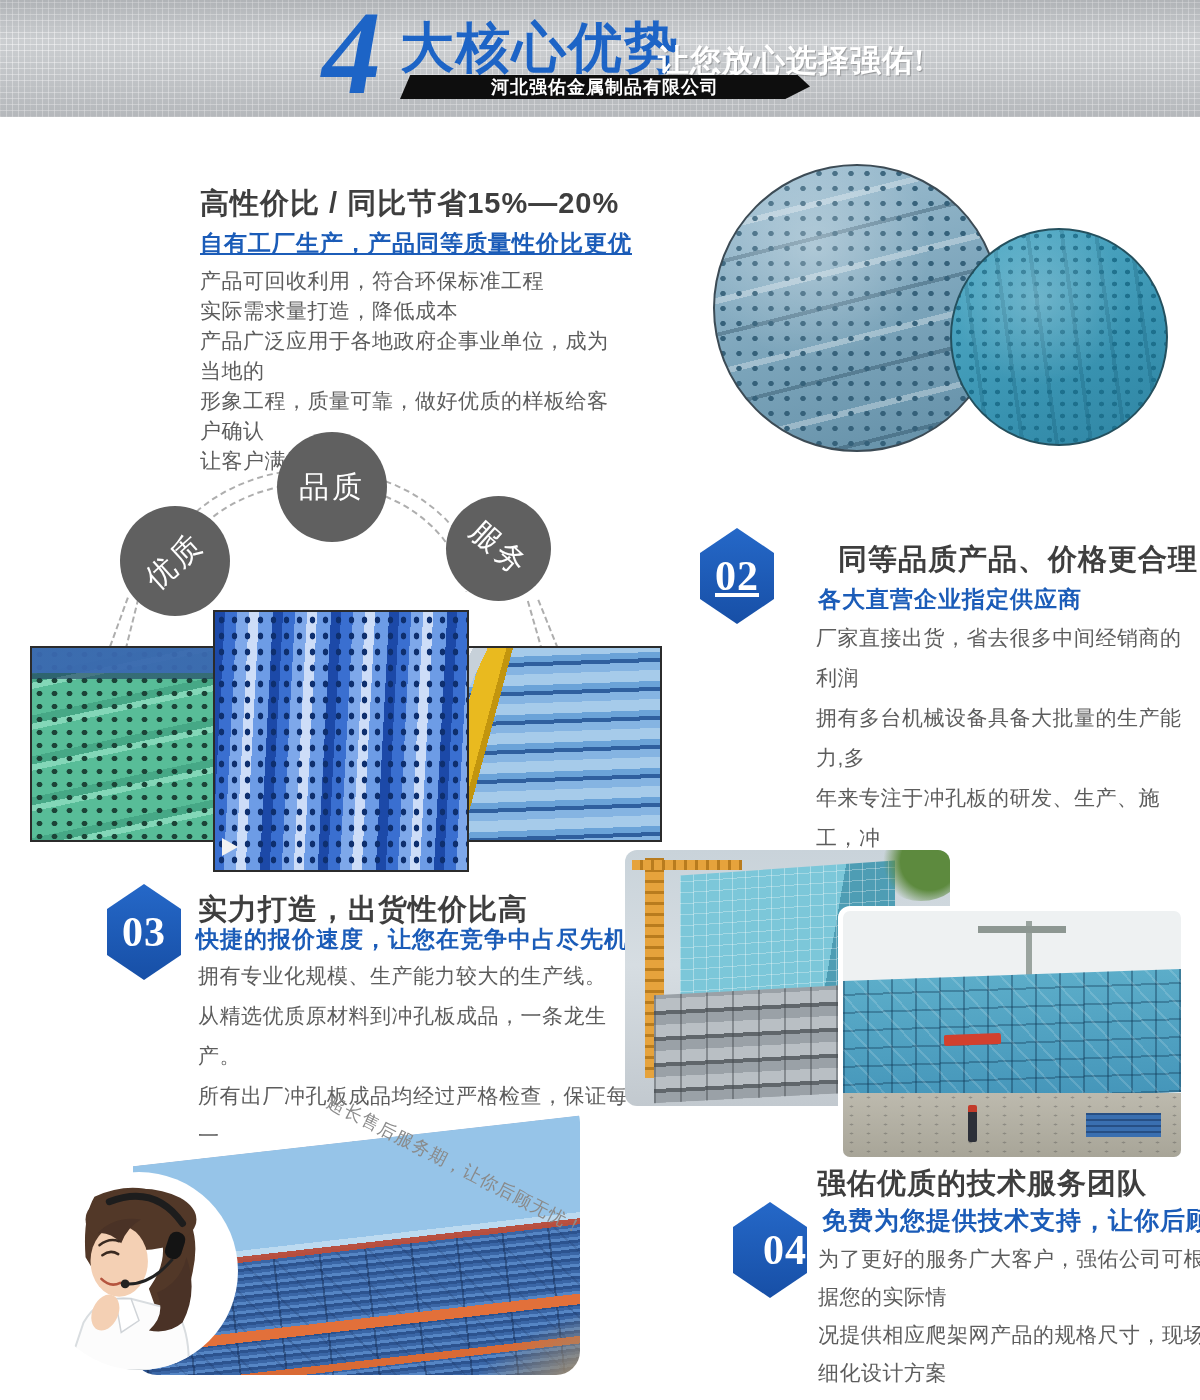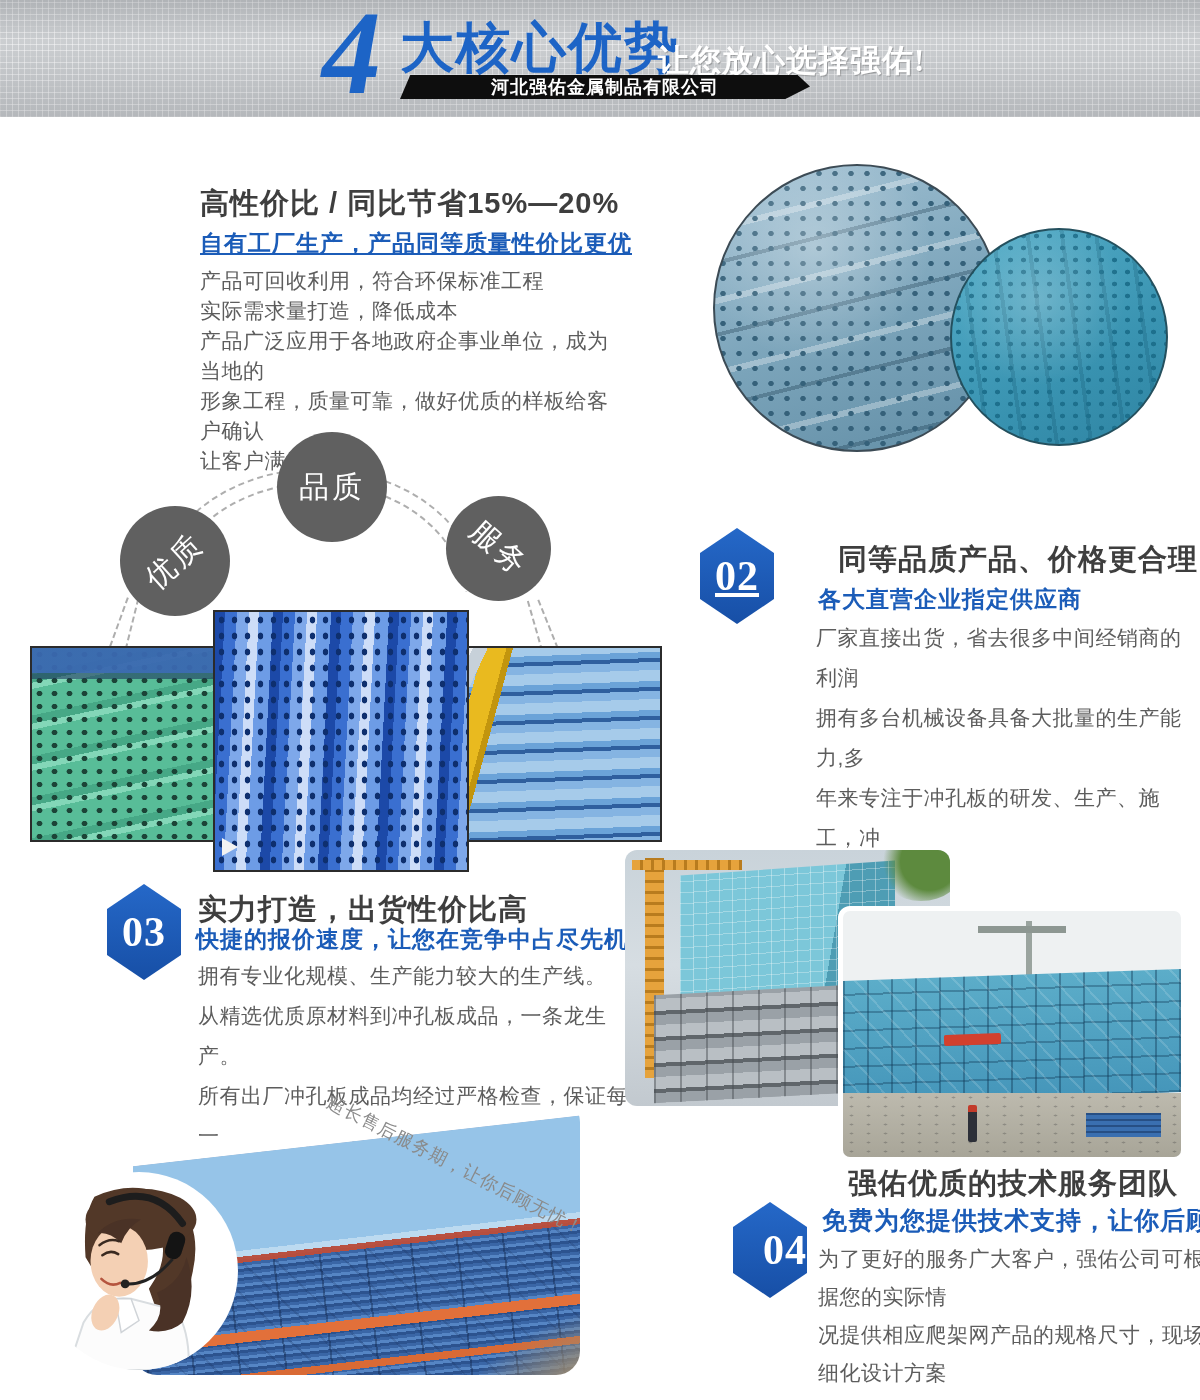--- a/index.html
+++ b/index.html
@@ -331,19 +331,19 @@
       <ellipse cx="66" cy="142" rx="13" ry="19" fill="#f4d0b4" transform="rotate(24 66 142)"></ellipse>
       <path d="M118 122 Q142 112 148 86 Q160 122 144 152 Q130 164 110 160 Q128 144 118 122 Z" fill="#4a3226"></path>
       <path d="M70 30 Q116 12 144 52" stroke="#1d1d1d" stroke-width="7" fill="none" stroke-linecap="round"></path>
       <rect x="128" y="60" width="17" height="28" rx="8" fill="#141414" transform="rotate(18 136 74)"></rect>
       <path d="M134 88 Q112 114 88 113" stroke="#222222" stroke-width="3" fill="none"></path>
       <circle cx="86" cy="113" r="4.5" fill="#222222"></circle>
     </svg>
   </div>
 
   <div class="hex" style="left:733px;top:1202px;text-align:right;">04</div>
-  <div class="adv-title" style="left:817px;top:1164px;margin-left:31px;">强佑优质的技术服务团队</div>
+  <div class="adv-title" style="left:817px;top:1164px;">强佑优质的技术服务团队</div>
   <div class="adv-sub" style="left:822px;top:1204px;font-size:25px;">免费为您提供技术支持，让你后顾之忧</div>
   <div class="adv-body lh38" style="left:818px;top:1240px;width:390px;">为了更好的服务广大客户，强佑公司可根据您的实际情
 况提供相应爬架网产品的规格尺寸，现场细化设计方案
 让您买的放心，用的舒心!</div>
 
 </div>
 
 </body></html>

